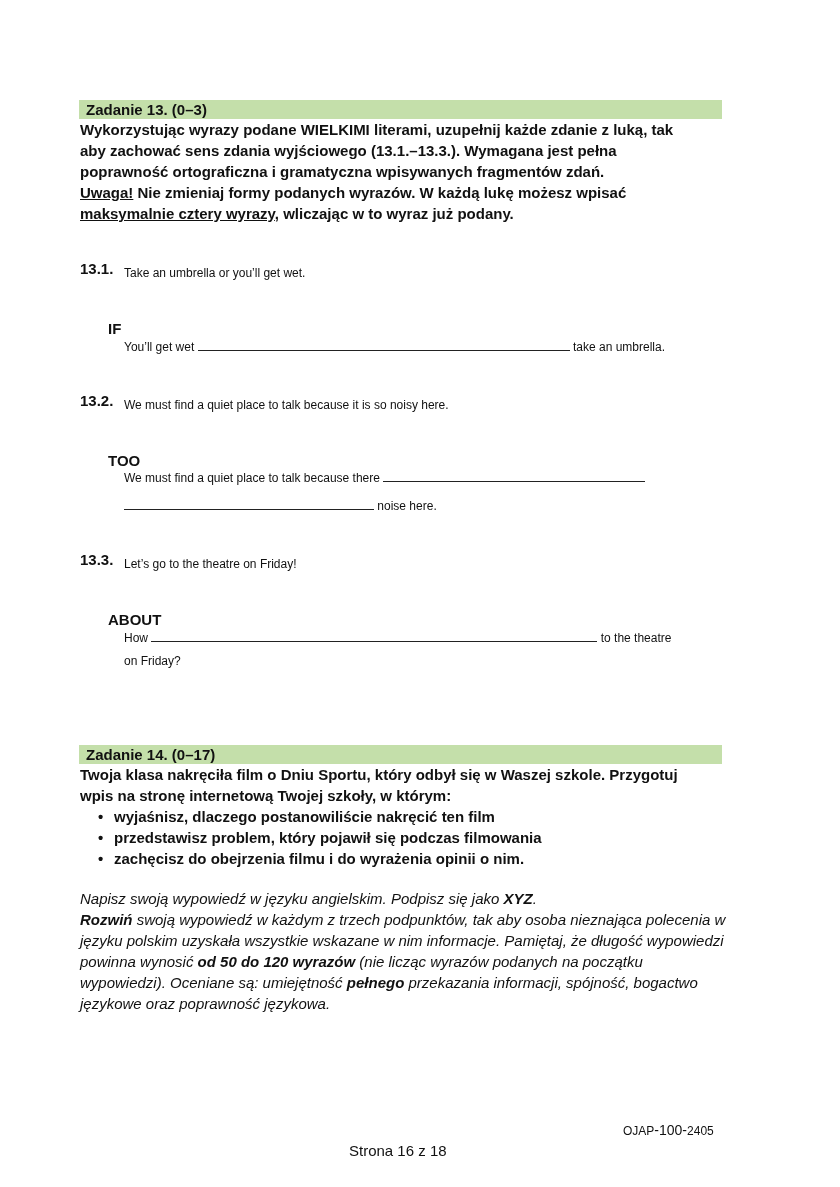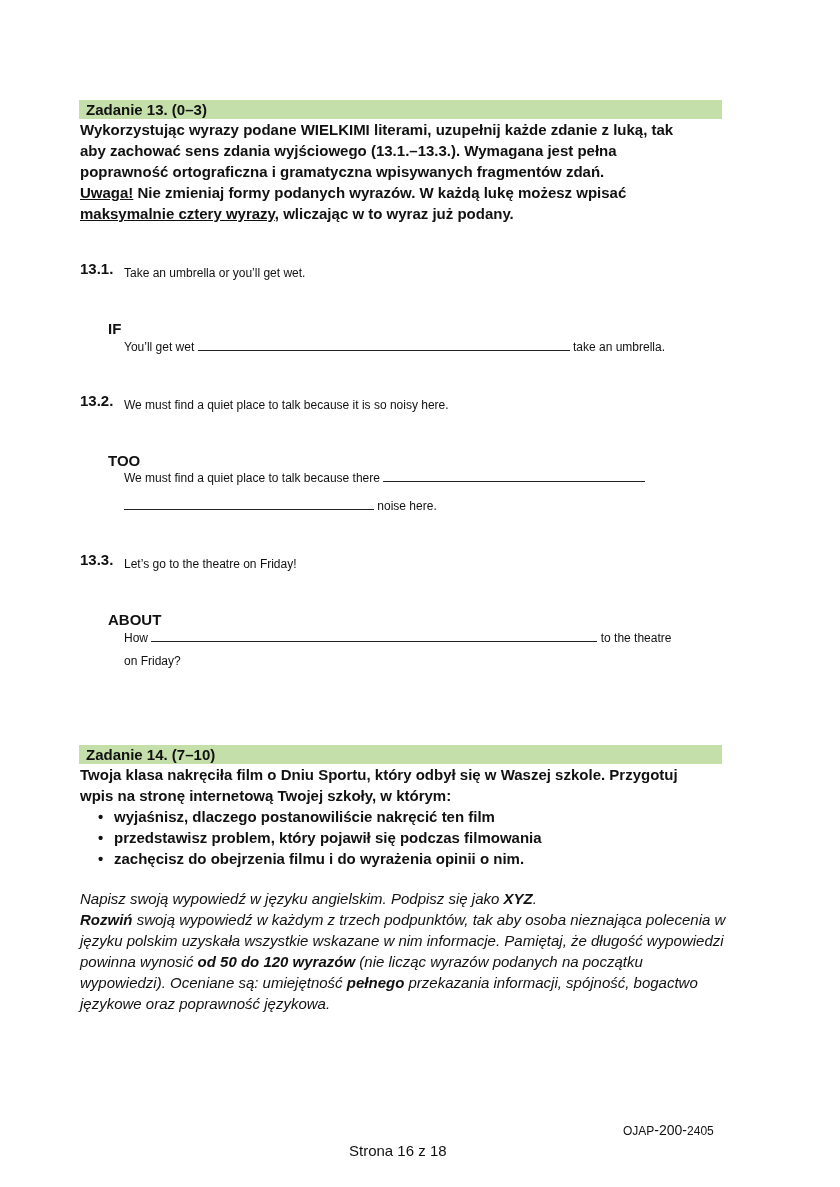--- a/index.html
+++ b/index.html
@@ -59,34 +59,34 @@
   <div class="q-num" style="top:551px;">13.3.</div>
   <div class="q-text" style="top:551px;">Let’s go to the theatre on Friday!</div>
   <div class="keyword" style="top:586px;">ABOUT</div>
   <div class="q-text" style="top:621px;">
     <span>How</span>
     <span class="gap" style="width:446px;"></span>
     <span>to the theatre</span>
   </div>
   <div class="q-text" style="top:648px;">on Friday?</div>
 
-  <div class="task-header" style="top:745px;">Zadanie 14. (7–10)</div>
+  <div class="task-header" style="top:745px;">Zadanie 14. (0–17)</div>
 
   <div class="instr" style="top:764px;">
     <div>Twoja klasa nakręciła film o Dniu Sportu, który odbył się w Waszej szkole. Przygotuj</div>
     <div>wpis na stronę internetową Twojej szkoły, w którym:</div>
   </div>
 
   <ul class="bullets" style="top:806px;">
     <li><span class="dot">•</span><span>wyjaśnisz, dlaczego postanowiliście nakręcić ten film</span></li>
     <li><span class="dot">•</span><span>przedstawisz problem, który pojawił się podczas filmowania</span></li>
     <li><span class="dot">•</span><span>zachęcisz do obejrzenia filmu i do wyrażenia opinii o nim.</span></li>
   </ul>
 
   <div class="italic-block" style="top:888px;">
     <div><span>Napisz swoją wypowiedź w języku angielskim. Podpisz się jako </span><b>XYZ</b><span>.</span></div>
     <div><b>Rozwiń</b><span> swoją wypowiedź w każdym z trzech podpunktów, tak aby osoba nieznająca polecenia w języku polskim uzyskała wszystkie wskazane w nim informacje. Pamiętaj, że długość wypowiedzi powinna wynosić </span><b>od 50 do 120 wyrazów</b><span> (nie licząc wyrazów podanych na początku wypowiedzi). Oceniane są: umiejętność </span><b>pełnego</b><span> przekazania informacji, spójność, bogactwo językowe oraz poprawność językowa.</span></div>
   </div>
 
   <div class="footer-page">Strona 16 z 18</div>
-  <div class="footer-code"><span>OJAP</span><span class="mid">-200-</span><span>2405</span></div>
+  <div class="footer-code"><span>OJAP</span><span class="mid">-100-</span><span>2405</span></div>
 
 </div>
 
 </body></html>

